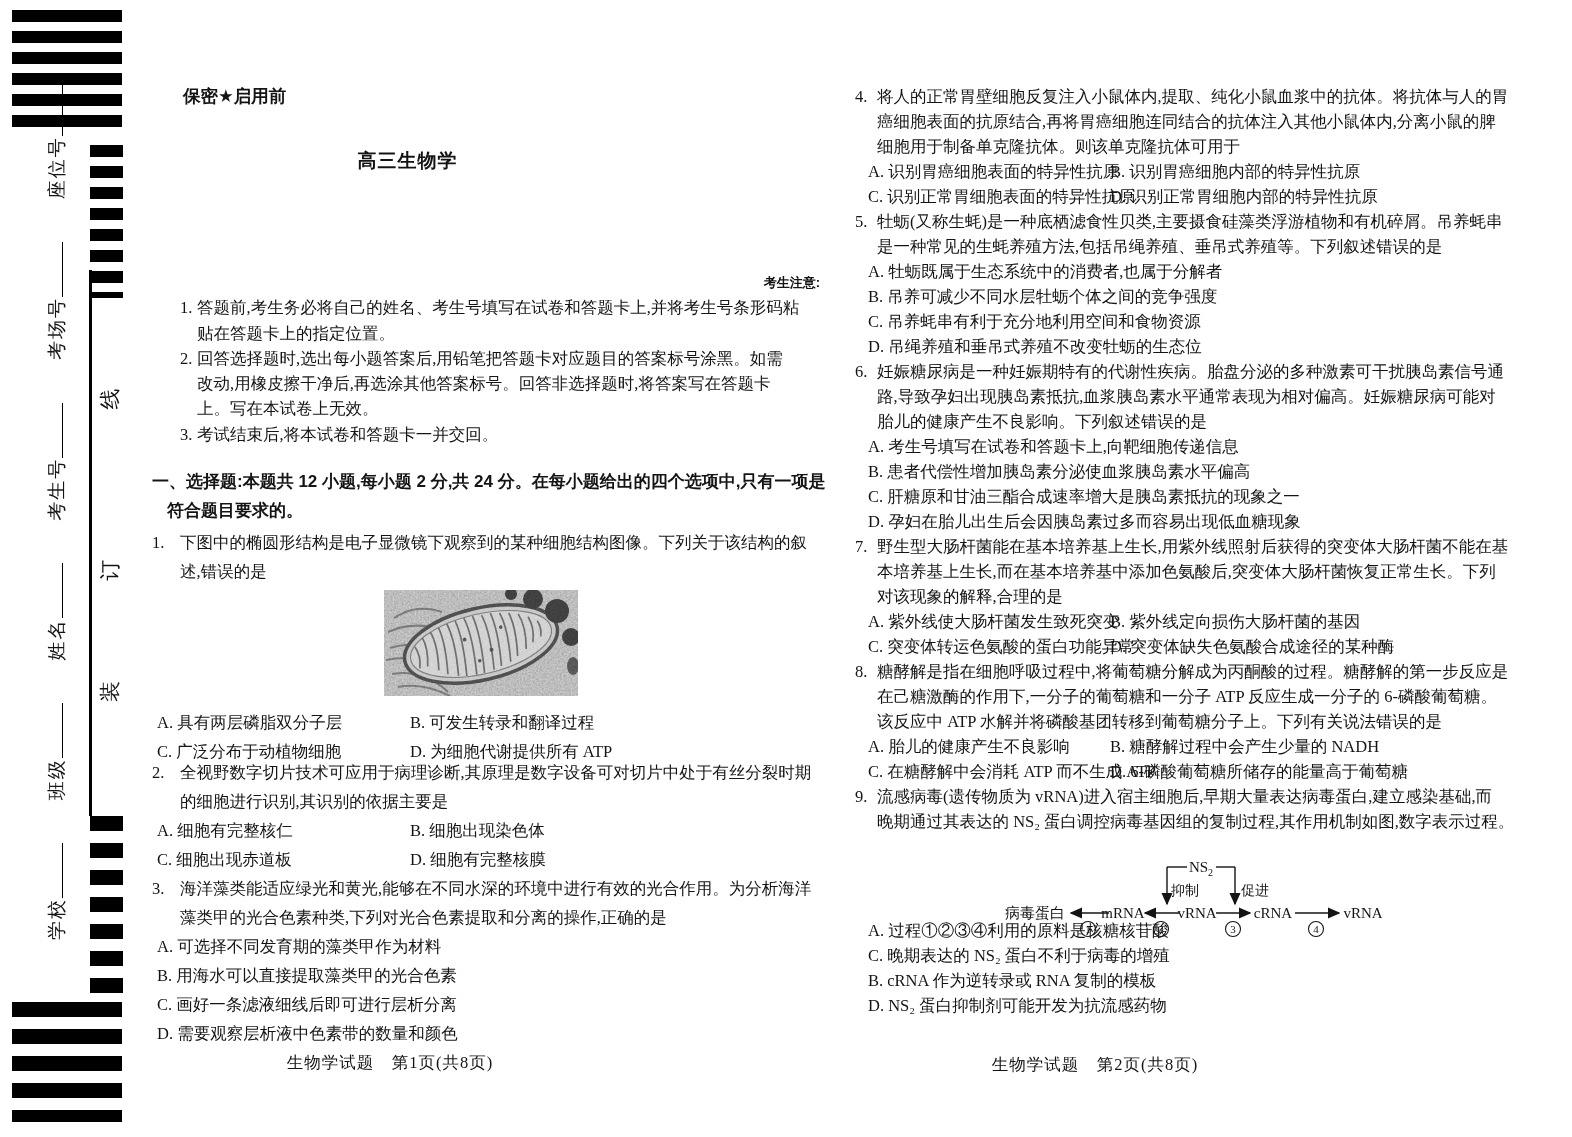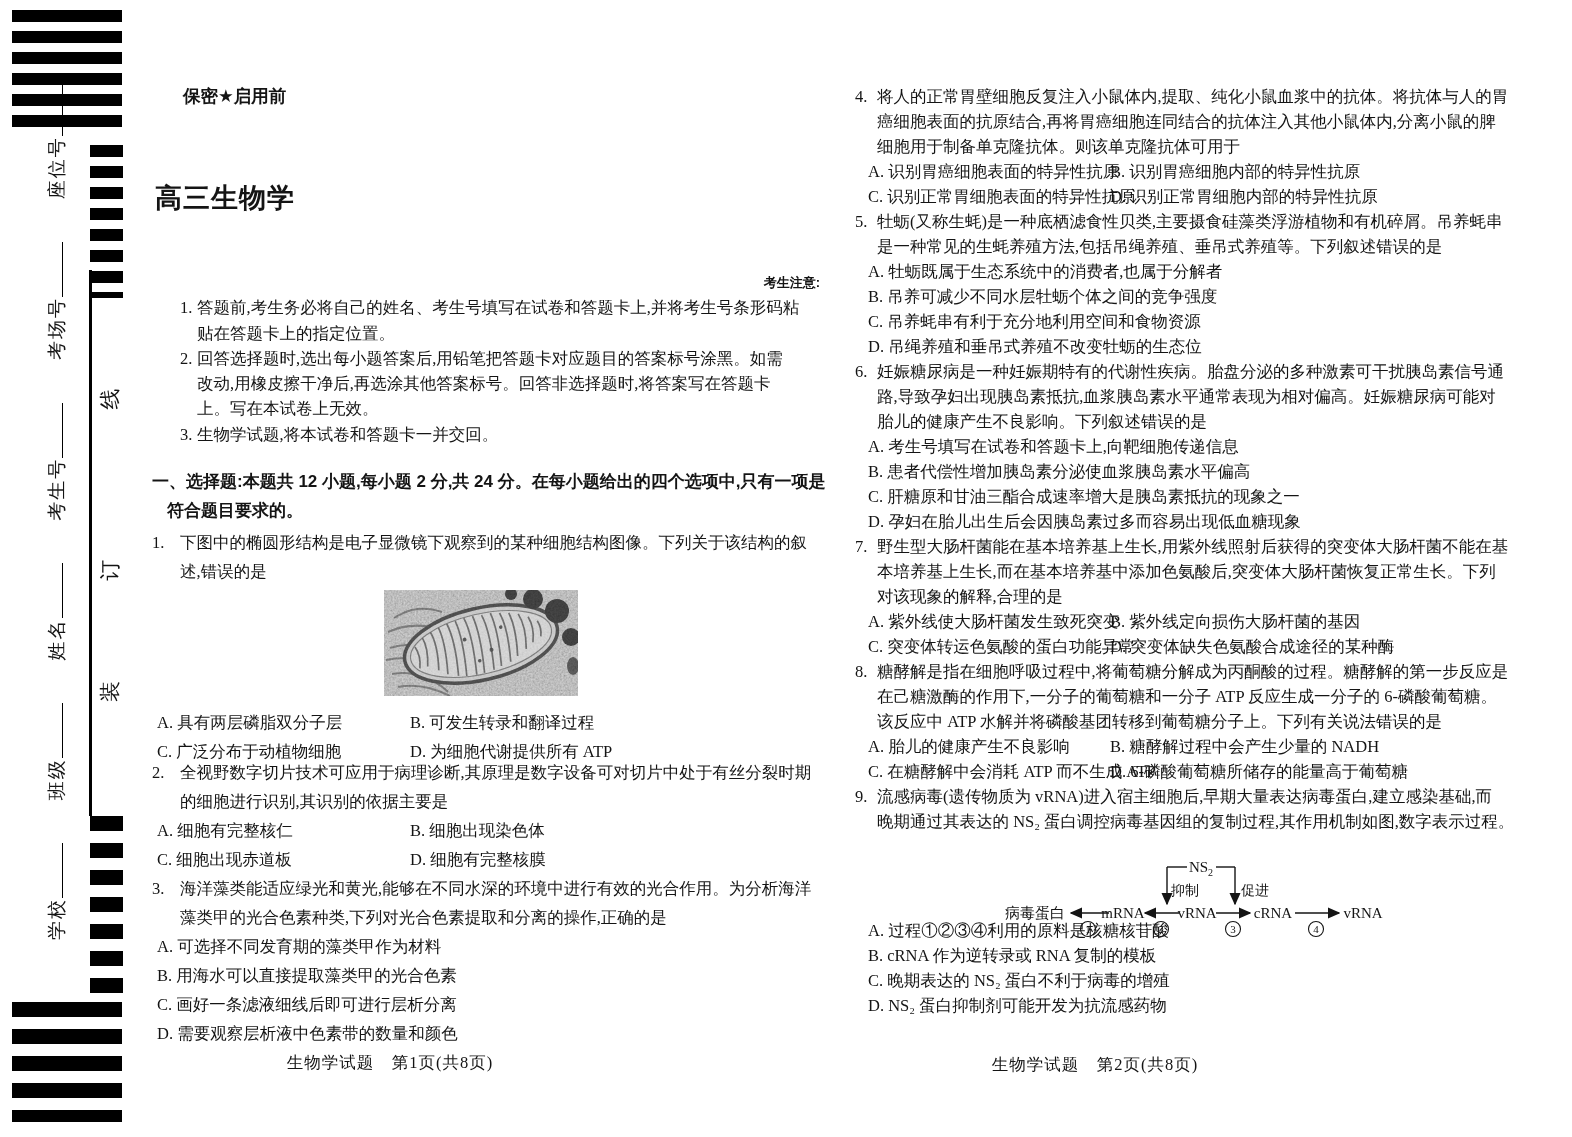--- a/index.html
+++ b/index.html
@@ -24,21 +24,21 @@
       transform:rotate(-90deg);transform-origin:0 0;
       font-size:19px;letter-spacing:2px;white-space:nowrap;}
   .fld{margin-right:36px;}
   .fline{display:inline-block;width:55px;border-bottom:1.6px solid #000;height:2px;vertical-align:baseline;}
   #binding-chars{position:absolute;left:96px;top:706px;width:330px;height:30px;
       transform:rotate(-90deg);transform-origin:0 0;font-size:21px;white-space:nowrap;}
   .bch1{margin-left:4px;} .bch2{margin-left:95px;} .bch3{margin-left:145px;}
 
   
   #confidential{left:155px;top:84px;font-size:17.5px;margin-left:28px;}
-  #paper-title{left:155px;top:180px;width:505px;font-size:27px;letter-spacing:1px;}
+  #paper-title{left:155px;top:148px;width:505px;text-align:center;font-size:19px;letter-spacing:1px;}
 
   
   #notice{left:155px;top:270px;width:665px;line-height:25.3px;}
   #notice .nhead{font-size:13px;text-align:right;}
   .nitem{position:relative;padding-left:42px;}
   .nnum{position:absolute;left:25px;top:0;}
 
   
   #section-head{left:152px;top:467px;width:680px;line-height:29px;font-size:17px;}
   #section-head .l2{padding-left:15px;}
@@ -108,21 +108,21 @@
     <div class="nowrap">贴在答题卡上的指定位置。</div>
   </div>
   <div class="nitem">
     <span class="nnum">2.</span>
     <div class="nowrap">回答选择题时,选出每小题答案后,用铅笔把答题卡对应题目的答案标号涂黑。如需</div>
     <div class="nowrap">改动,用橡皮擦干净后,再选涂其他答案标号。回答非选择题时,将答案写在答题卡</div>
     <div class="nowrap">上。写在本试卷上无效。</div>
   </div>
   <div class="nitem">
     <span class="nnum">3.</span>
-    <div class="nowrap">生物学试题,将本试卷和答题卡一并交回。</div>
+    <div class="nowrap">考试结束后,将本试卷和答题卡一并交回。</div>
   </div>
 </div>
 
 <div id="section-head" class="abs bold-hei">
   <div class="nowrap">一、选择题:本题共 12 小题,每小题 2 分,共 24 分。在每小题给出的四个选项中,只有一项是</div>
   <div class="l2 nowrap">符合题目要求的。</div>
 </div>
 
 <div class="q p1q" style="top:528px">
   <div class="stem">
@@ -327,22 +327,22 @@
 </div>
 
 <div class="q p2q" id="q9" style="top:784px">
   <div class="stem">
     <span class="qnum">9.</span>
     <div class="nowrap">流感病毒(遗传物质为 vRNA)进入宿主细胞后,早期大量表达病毒蛋白,建立感染基础,而</div>
     <div class="nowrap">晚期通过其表达的 NS₂ 蛋白调控病毒基因组的复制过程,其作用机制如图,数字表示过程。</div>
   </div>
   <div class="opts">
     <div class="nowrap">A. 过程①②③④利用的原料是核糖核苷酸</div>
+    <div class="nowrap">C. 晚期表达的 NS₂ 蛋白不利于病毒的增殖</div>
     <div class="nowrap">B. cRNA 作为逆转录或 RNA 复制的模板</div>
-    <div class="nowrap">C. 晚期表达的 NS₂ 蛋白不利于病毒的增殖</div>
     <div class="nowrap">D. NS₂ 蛋白抑制剂可能开发为抗流感药物</div>
   </div>
 </div>
 
 <div id="ns2-diagram">
   <svg width="400" height="84" viewBox="0 0 400 84">
     <defs>
       <marker id="ah" markerWidth="9" markerHeight="8" refX="8" refY="4" orient="auto">
         <path d="M0,0 L9,4 L0,8 z" fill="#141414"></path>
       </marker>

